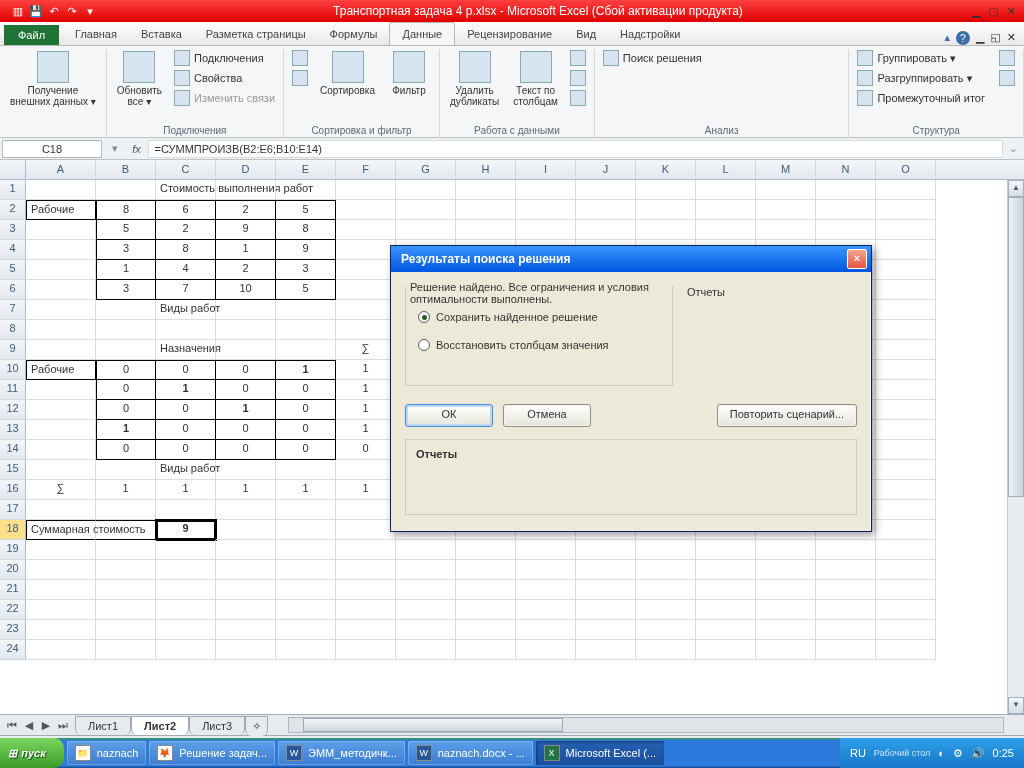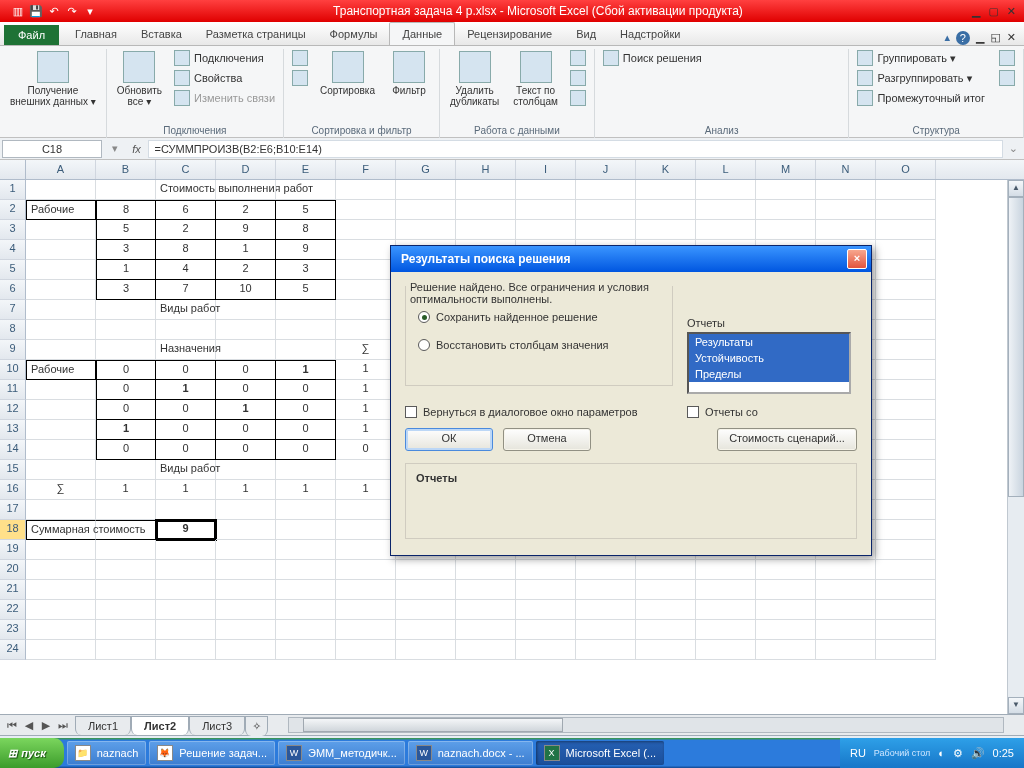--- a/index.html
+++ b/index.html
@@ -76,21 +76,21 @@
 .radio{display:flex;align-items:center;gap:6px;margin:6px 0}
 .radio .rbullet{width:12px;height:12px;border:1px solid #5a5a5a;border-radius:50%;background:#fff;display:flex;align-items:center;justify-content:center}
 .radio .rbullet.ck::after{content:"";width:5px;height:5px;background:#2a5c2a;border-radius:50%}
 .chk{display:flex;align-items:center;gap:6px}
 .chk .box{width:12px;height:12px;border:1px solid #5a5a5a;background:#fff}
 .btn{min-width:88px;height:23px;background:linear-gradient(#fefefe,#e6e5dc);border:1px solid #919083;border-radius:3px;text-align:center;padding-top:3px;box-shadow:0 0 0 1px #f6f4ea inset}
 .btn.primary{border:1px solid #4a8add;box-shadow:0 0 0 2px #bcd7f6 inset}
 .rep-box{border:2px inset #aaa;background:#fff;height:62px;width:164px}
 .rep-box div{background:#316ac5;color:#fff;padding:2px 6px}
 .lbl{margin-bottom:3px}
-.row-flex{display:flex;gap:14px;align-items:flex-end}
+.row-flex{display:flex;gap:14px;align-items:flex-start}
 .btn-row{display:flex;gap:10px;margin:10px 0 12px}
 .desc-box{border:1px solid #d0ccc0;padding:8px 10px;min-height:76px}
 .desc-ttl{font-weight:bold;margin-bottom:6px}
 .vscroll{position:absolute;right:0;top:20px;bottom:0;width:17px;background:#e7ecf1;border-left:1px solid #c0c8d0}
 .vscroll .ar{height:17px;background:linear-gradient(#f4f7fa,#d4dde6);border:1px solid #a4b0bc;text-align:center;font-size:8px;line-height:14px;color:#4a5a6a}
 .vscroll .thumb{margin:0;height:300px;background:linear-gradient(90deg,#eef2f6,#c9d4df);border:1px solid #a4b0bc}
 </style>
 </head>
 <body>
 
@@ -763,42 +763,27 @@
               <span>Сохранить найденное решение</span>
             </div>
           <div class="radio" style="margin-top:16px">
               <div class="rbullet"></div>
               <span>Восстановить столбцам значения</span>
             </div>
         </div>
       </div>
       <div style="width:170px">
         <div class="lbl">Отчеты</div>
-        <div class="rep-box">
-          <div>Результаты</div>
-          <div>Устойчивость</div>
-          <div>Пределы</div>
-        </div>
-      </div>
-    </div>
-    <div class="row-flex" style="margin-top:12px">
-      <div class="chk" style="flex:1">
-          <div class="box"></div>
-          <span>Вернуться в диалоговое окно параметров</span>
-        </div>
-      <div class="chk" style="width:170px">
-          <div class="box"></div>
-          <span>Отчеты со</span>
-        </div>
+      </div>
     </div>
     <div class="btn-row">
       <div class="btn primary">ОК</div>
       <div class="btn">Отмена</div>
       <div style="flex:1"></div>
-      <div class="btn" style="min-width:140px">Стоимость сценарий...</div>
+      <div class="btn" style="min-width:140px">Повторить сценарий...</div>
     </div>
     <div class="desc-box">
       <div class="desc-ttl">Отчеты</div>
     </div>
   </div>
 </div>
 
 <div class="taskbar">
   <div class="start">
       <span style="color:#fff;margin-right:4px">⊞</span>

